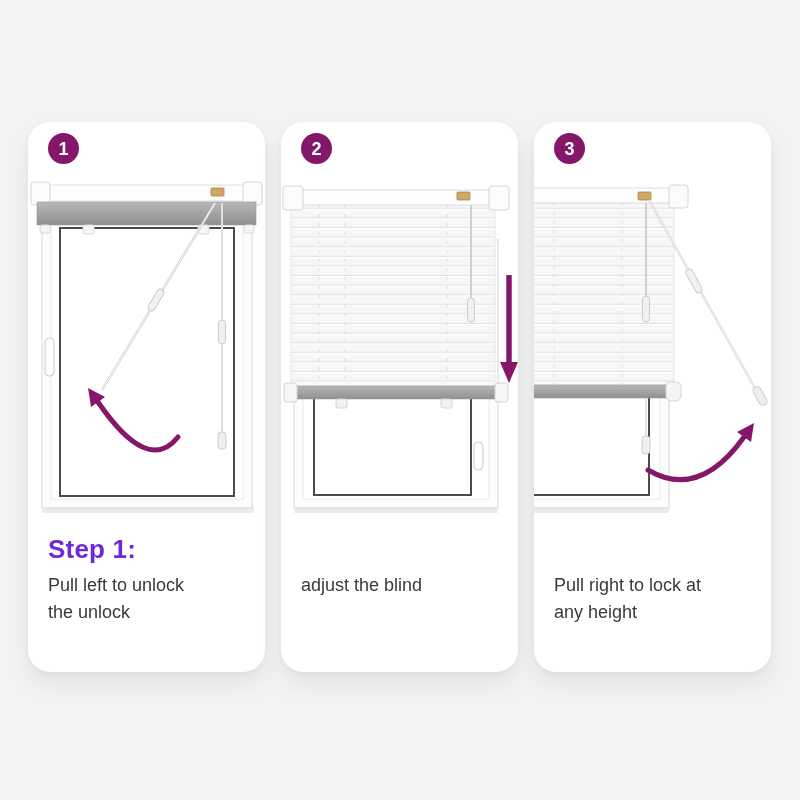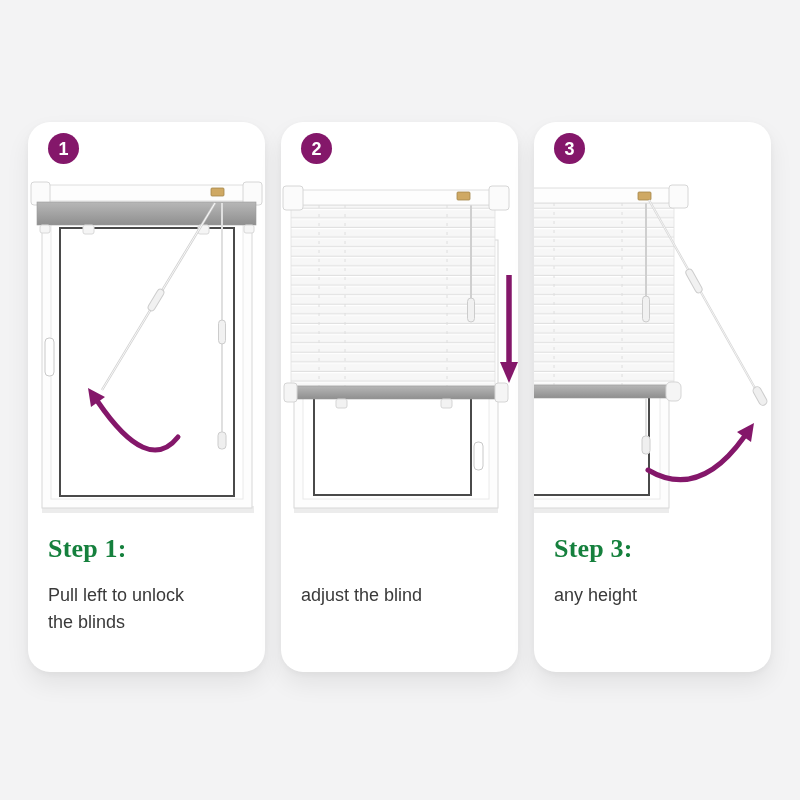--- a/index.html
+++ b/index.html
@@ -33,26 +33,25 @@
     display:flex; align-items:center; justify-content:center;
     line-height:1;
   }
   .illus {
     position:absolute; left:0; top:58px;
     width:237px; height:336px;
     display:block; overflow:hidden;
   }
   .step-title {
     position:absolute; left:20px; top:412px;
-    font-size:26px; font-weight:800; color:#15803d;
+    font-size:26px; font-weight:800; color:#6d28d9;
     letter-spacing:0.2px;
-    font-family:Liberation Serif, serif;
   }
   .step-desc {
-    position:absolute; left:20px; top:460px;
+    position:absolute; left:20px; top:450px;
     font-size:18px; line-height:27px; color:#3a3a3a;
     width:200px;
   }
 </style>
 </head>
 <body>
 
 <div class="cards-row">
 
   <div class="step-card">
@@ -96,21 +95,21 @@
       </g>
       <g>
         <path d="M150 257 Q120 295 70 222" fill="none" style="stroke:var(--accent)" stroke-width="5" stroke-linecap="round"></path>
         <polygon points="60,208 77,217 63,227" style="fill:var(--accent)"></polygon>
       </g>
     </svg>
 
     <div class="step-title">Step 1:</div>
     <div class="step-desc">
       <div>Pull left to unlock</div>
-      <div>the blinds</div>
+      <div>the unlock</div>
     </div>
   </div>
 
   <div class="step-card">
     <div class="step-badge">2</div>
 
     <svg class="illus" viewBox="0 0 237 336">
       <defs>
         <linearGradient id="gray2" x1="0" y1="0" x2="0" y2="1">
           <stop offset="0" stop-color="#b7b7b7"></stop>
@@ -201,19 +200,19 @@
         <g transform="translate(226,216) rotate(-29)">
           <rect x="-4" y="-10" width="8" height="20" rx="4" fill="#efefef" stroke="#cccccc"></rect>
         </g>
       </g>
       <g>
         <path d="M114 290 Q165 320 210 257" fill="none" style="stroke:var(--accent)" stroke-width="5" stroke-linecap="round"></path>
         <polygon points="220,243 217,262 203,252" style="fill:var(--accent)"></polygon>
       </g>
     </svg>
 
-    <div class="step-title">Step 3:</div>
     <div class="step-desc">
+      <div>Pull right to lock at</div>
       <div>any height</div>
     </div>
   </div>
 
 </div>
 
 </body></html>

